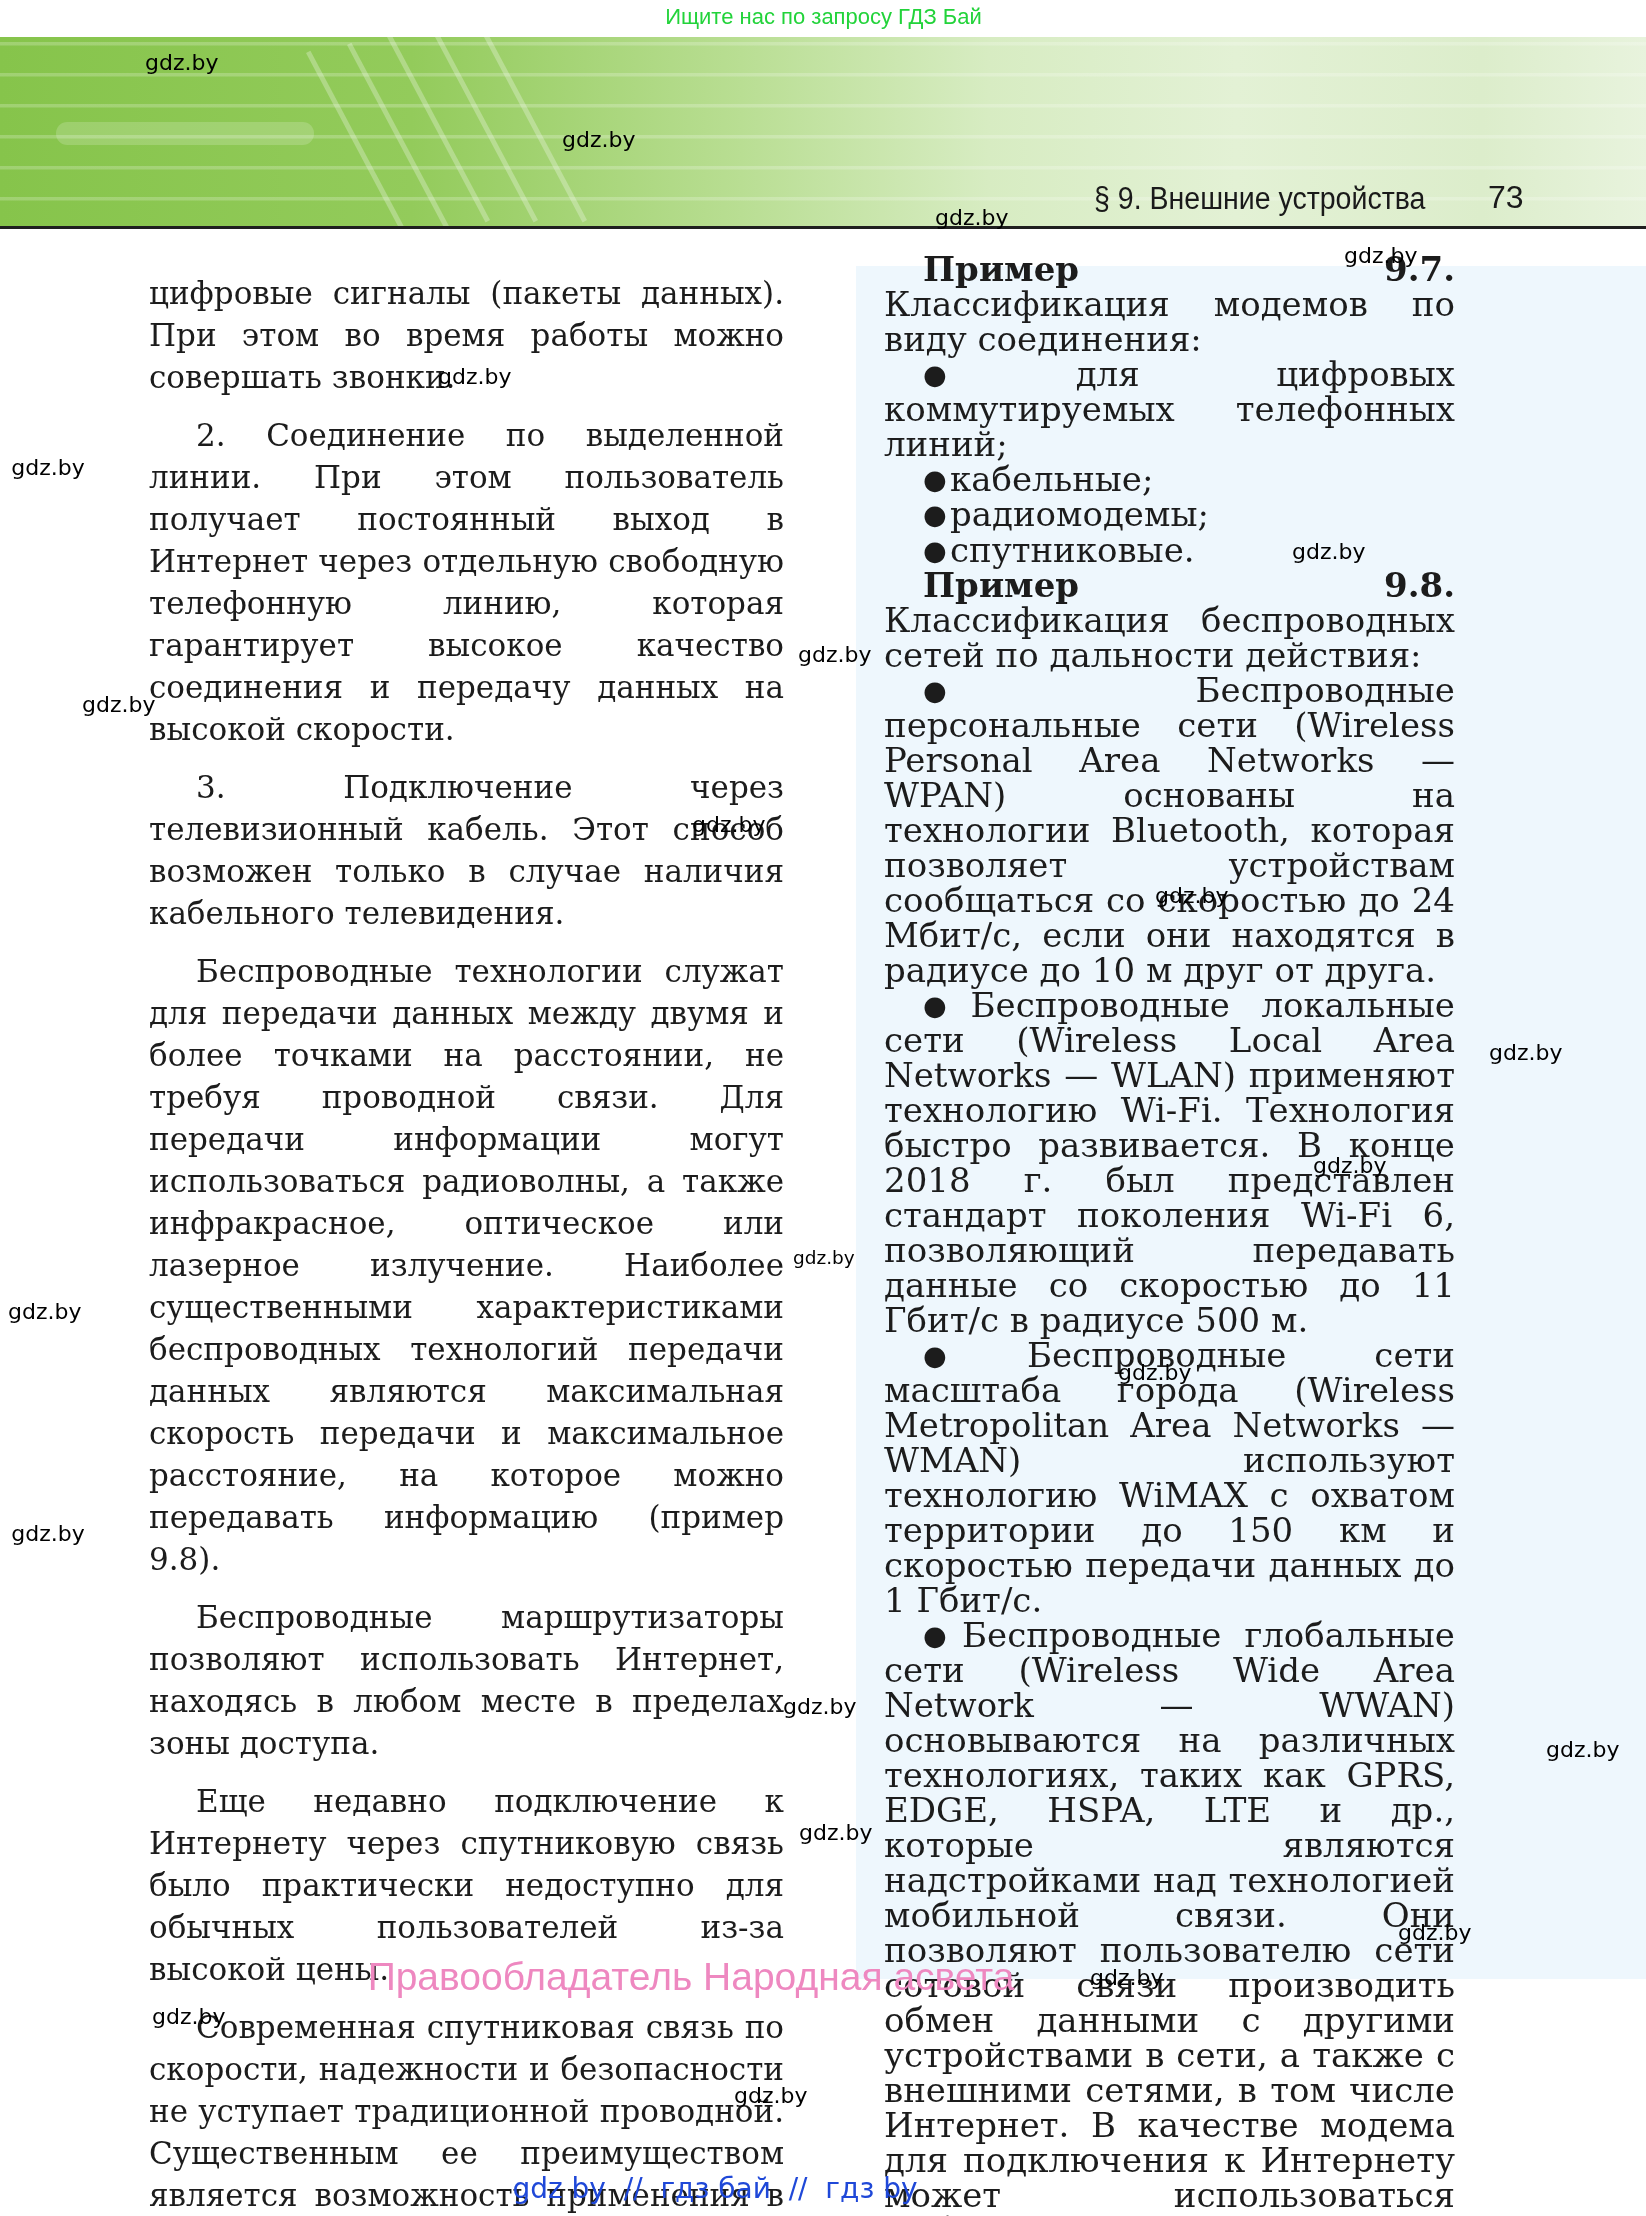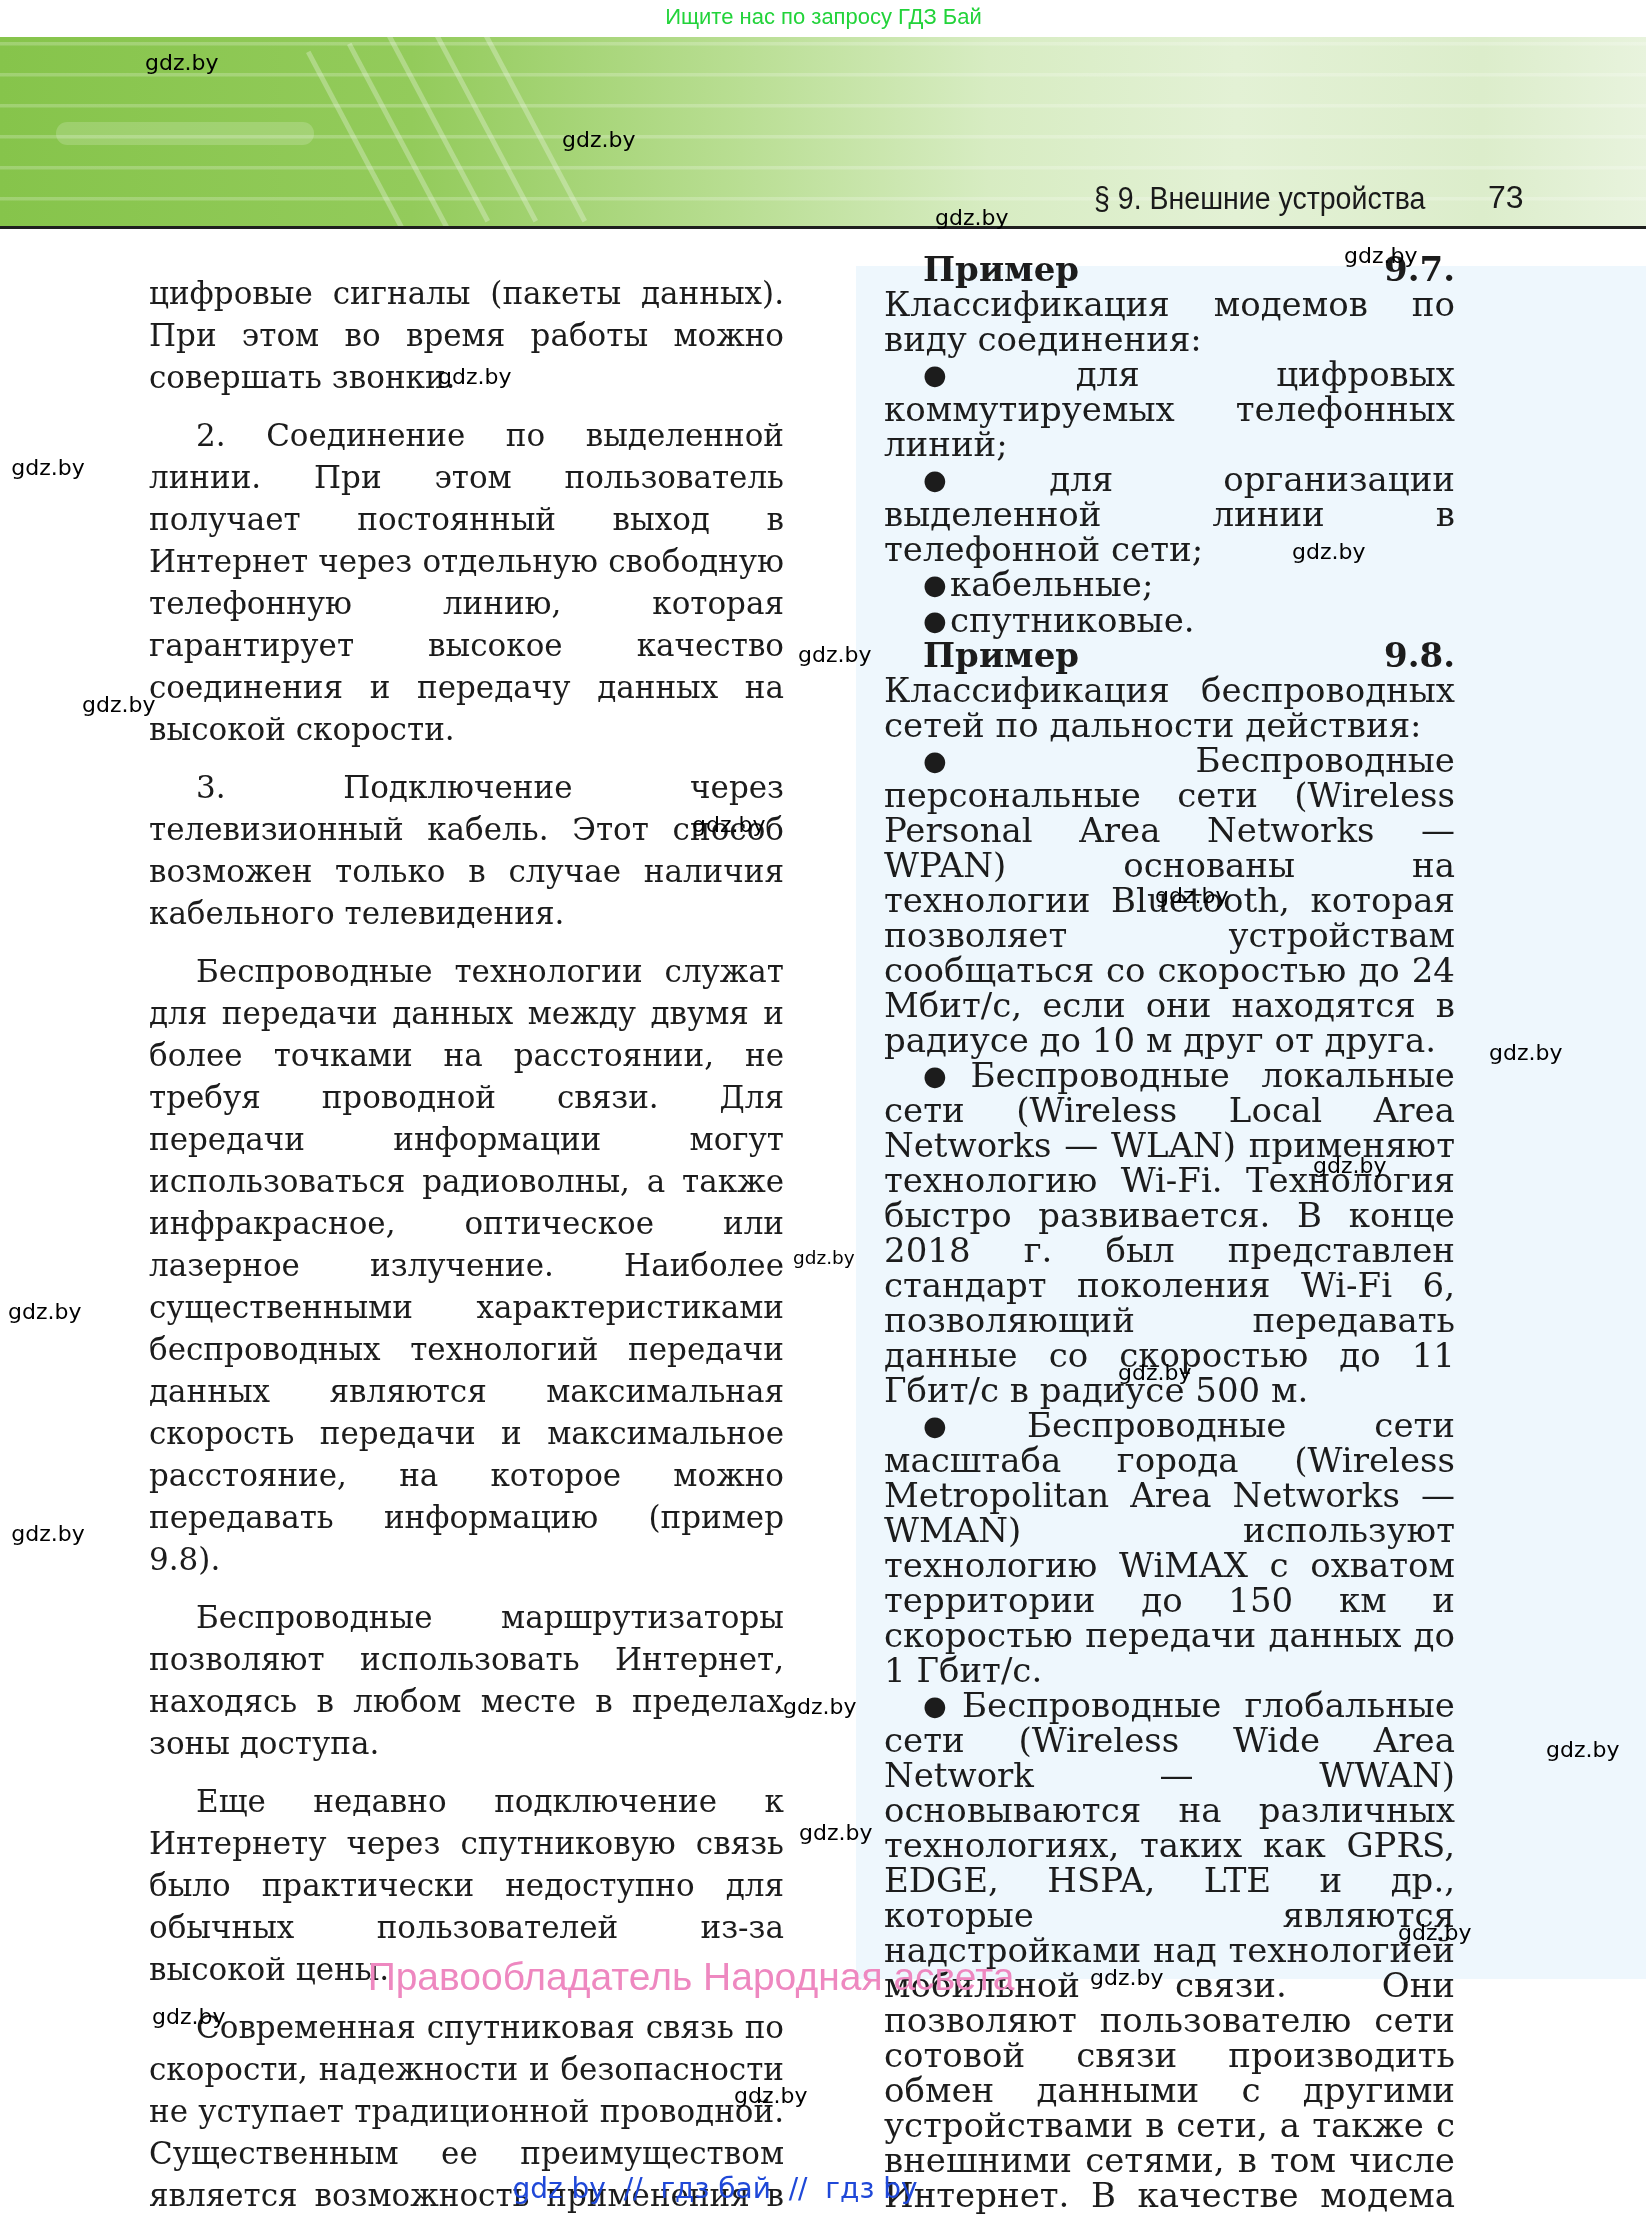--- a/index.html
+++ b/index.html
@@ -96,22 +96,22 @@
   <p class="indent">Беспроводные технологии служат для передачи данных между двумя и более точками на расстоянии, не требуя проводной связи. Для передачи информации могут использоваться радиоволны, а также инфракрасное, оптическое или лазерное излучение. Наиболее существенными характеристиками беспроводных технологий передачи данных являются максимальная скорость передачи и максимальное расстояние, на которое можно передавать информацию (пример 9.8).</p>
   <p class="indent">Беспроводные маршрутизаторы позволяют использовать Интернет, находясь в любом месте в пределах зоны доступа.</p>
   <p class="indent">Еще недавно подключение к Интернету через спутниковую связь было практически недоступно для обычных пользователей из-за высокой цены.</p>
   <p class="indent">Современная спутниковая связь по скорости, надежности и безопасности не уступает традиционной проводной. Существенным ее преимуществом является возможность применения в отдаленных и труднодоступных местах,</p>
 </div>
 
 <div class="example-box"></div>
 <div class="right-col">
   <p class="indent"><b>Пример 9.7.</b><span> Классификация модемов по виду соединения:</span></p>
   <p class="indent"><span class="bullet">●</span><span>для цифровых коммутируемых телефонных линий;</span></p>
-  <p class="indent"><span class="bullet">●</span><span>для организации выделенной линии в телефонной сети;</span></p>
   <p class="indent"><span class="bullet">●</span><span>кабельные;</span></p>
+  <p class="indent"><span class="bullet">●</span><span>радиомодемы;</span></p>
   <p class="indent"><span class="bullet">●</span><span>спутниковые.</span></p>
   <p class="indent"><b>Пример 9.8.</b><span> Классификация беспроводных сетей по дальности действия:</span></p>
   <p class="indent"><span class="bullet">●</span><span>Беспроводные персональные сети (Wireless Personal Area Networks — WPAN) основаны на технологии Bluetooth, которая позволяет устройствам сообщаться со скоростью до 24 Мбит/с, если они находятся в радиусе до 10 м друг от друга.</span></p>
   <p class="indent"><span class="bullet">●</span><span>Беспроводные локальные сети (Wireless Local Area Networks — WLAN) применяют технологию Wi-Fi. Технология быстро развивается. В конце 2018 г. был представлен стандарт поколения Wi-Fi 6, позволяющий передавать данные со скоростью до 11 Гбит/с в радиусе 500 м.</span></p>
   <p class="indent"><span class="bullet">●</span><span>Беспроводные сети масштаба города (Wireless Metropolitan Area Networks — WMAN) используют технологию WiMAX с охватом территории до 150 км и скоростью передачи данных до 1 Гбит/с.</span></p>
   <p class="indent"><span class="bullet">●</span><span>Беспроводные глобальные сети (Wireless Wide Area Network — WWAN) основываются на различных технологиях, таких как GPRS, EDGE, HSPA, LTE и др., которые являются надстройками над технологией мобильной связи. Они позволяют пользователю сети сотовой связи производить обмен данными с другими устройствами в сети, а также с внешними сетями, в том числе Интернет. В качестве модема для подключения к Интернету может использоваться мобильный телефон. Компьютер может подключаться к телефону посредством USB-кабеля или беспроводным способом.</span></p>
 </div>
 
 <div class="watermark" style="left:145px;top:50px;">gdz.by</div>
 <div class="watermark" style="left:562px;top:127px;">gdz.by</div>

